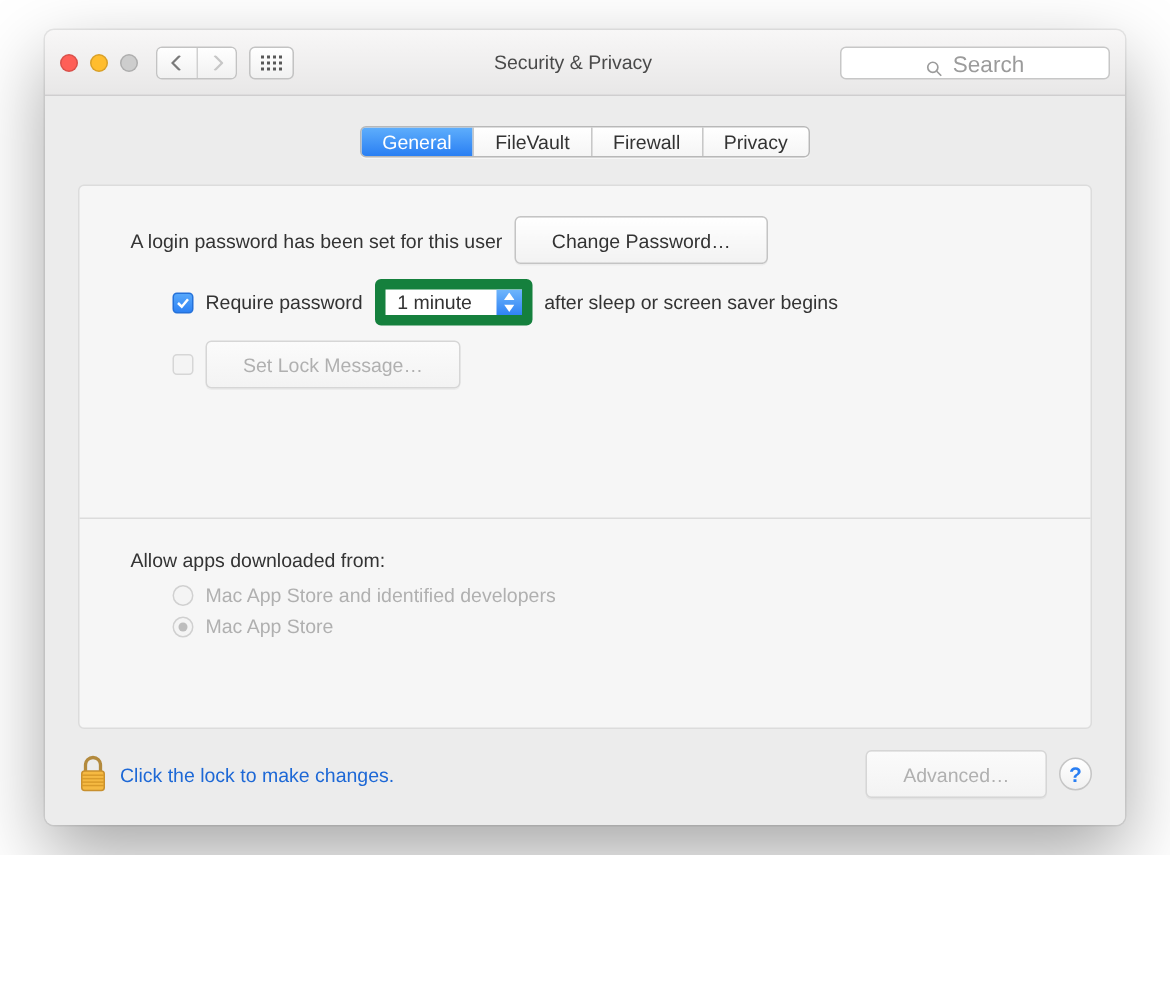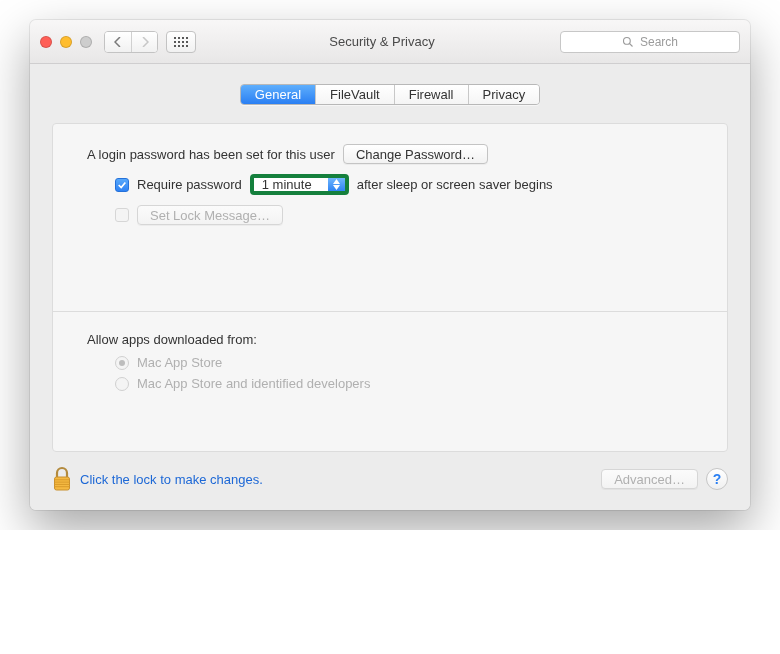--- a/index.html
+++ b/index.html
@@ -85,25 +85,25 @@
       pointer-events: none;
     }
     .search {
       margin-left: auto;
       width: 180px;
       height: 22px;
       border: 1px solid #c7c7c7;
       border-radius: 4px;
       background: #ffffff;
       display: flex;
-      align-items: center;
+      align-items: flex-end;
       justify-content: center;
       gap: 6px;
       color: #9b9b9b;
-      font-size: 12px;
+      font-size: 15px;
     }
     .search svg { width: 12px; height: 12px; fill: #9b9b9b; }
     .content {
       background: #ececec;
       padding: 0 0 18px 0;
     }
     .tabs-row {
       display: flex;
       justify-content: center;
       padding: 20px 0 18px 0;
@@ -150,22 +150,22 @@
     }
     .row {
       display: flex;
       align-items: center;
       gap: 8px;
       margin-bottom: 10px;
       flex-wrap: wrap;
     }
     .row.indent { padding-left: 28px; }
     .aqua-btn {
-      height: 20px;
-      padding: 0 12px;
+      height: 32px;
+      padding: 0 24px;
       border: 1px solid #c4c4c4;
       border-radius: 4px;
       background: linear-gradient(#ffffff, #f2f2f2);
       font-size: 13px;
       color: #333;
       display: inline-flex;
       align-items: center;
       box-shadow: 0 1px 0 rgba(0,0,0,0.04);
       cursor: default;
     }
@@ -181,22 +181,22 @@
       flex-shrink: 0;
     }
     .checkbox.checked {
       background: linear-gradient(#57a8fb, #2e82f4);
       border-color: #2571d9;
     }
     .checkbox.checked svg { width: 10px; height: 10px; }
     .checkbox.disabled { border-color: #d6d6d6; background: #f4f4f4; }
     .disabled-text { color: #b0b0b0; }
     .select {
-      height: 21px;
-      border: 4px solid #15803d;
+      height: 31px;
+      border: 7px solid #15803d;
       border-radius: 4px;
       background: #fff;
       display: inline-flex;
       align-items: stretch;
       overflow: hidden;
       font-size: 13px;
     }
     .select .sel-label {
       padding: 0 8px;
       display: flex;
@@ -368,28 +368,28 @@
           <span class="checkbox disabled"></span>
           <span class="aqua-btn disabled">Set Lock Message…</span>
         </div>
       </div>
 
       <div class="divider"></div>
 
       <div class="section pad-bottom-md">
         <div class="heading">Allow apps downloaded from:</div>
         <div class="radio-row">
+          <span class="radio"></span>
+          <span class="disabled-text">Mac App Store and identified developers</span>
+        </div>
+        <div class="radio-row">
           <span class="radio">
               <span class="dot"></span>
             </span>
           <span class="disabled-text">Mac App Store</span>
-        </div>
-        <div class="radio-row">
-          <span class="radio"></span>
-          <span class="disabled-text">Mac App Store and identified developers</span>
         </div>
       </div>
 
     </div>
 
     <div class="bottom-bar">
       <span class="lock-icon">
         <svg viewBox="0 0 20 26">
           <path d="M5 11 V7 a5 5 0 0 1 10 0 V11" fill="none" stroke="#b38a3d" stroke-width="2.2"></path>
           <rect x="2.5" y="11" width="15" height="13" rx="2" fill="#f5b942" stroke="#c8902f"></rect>

